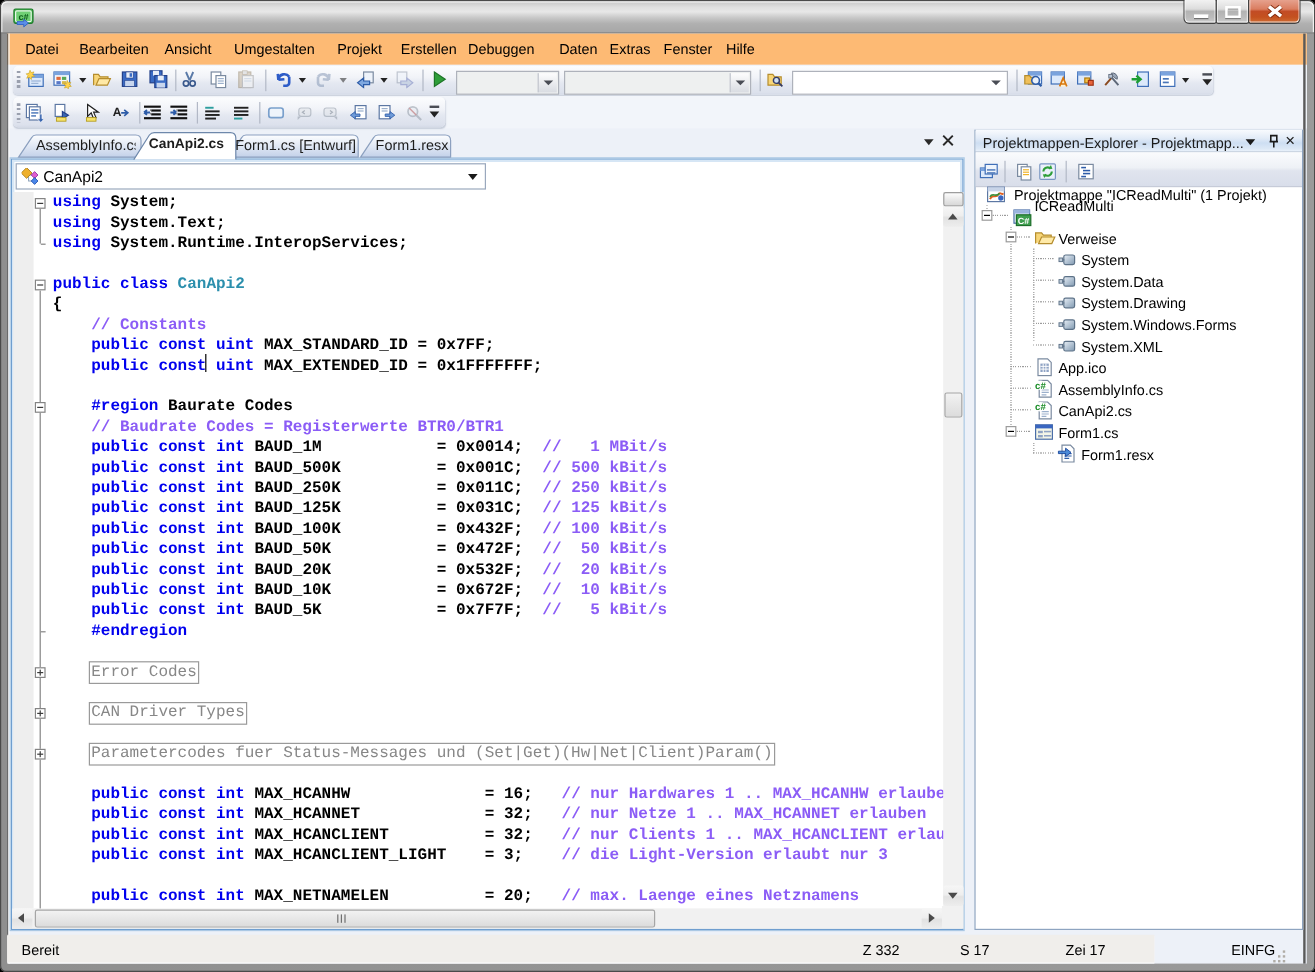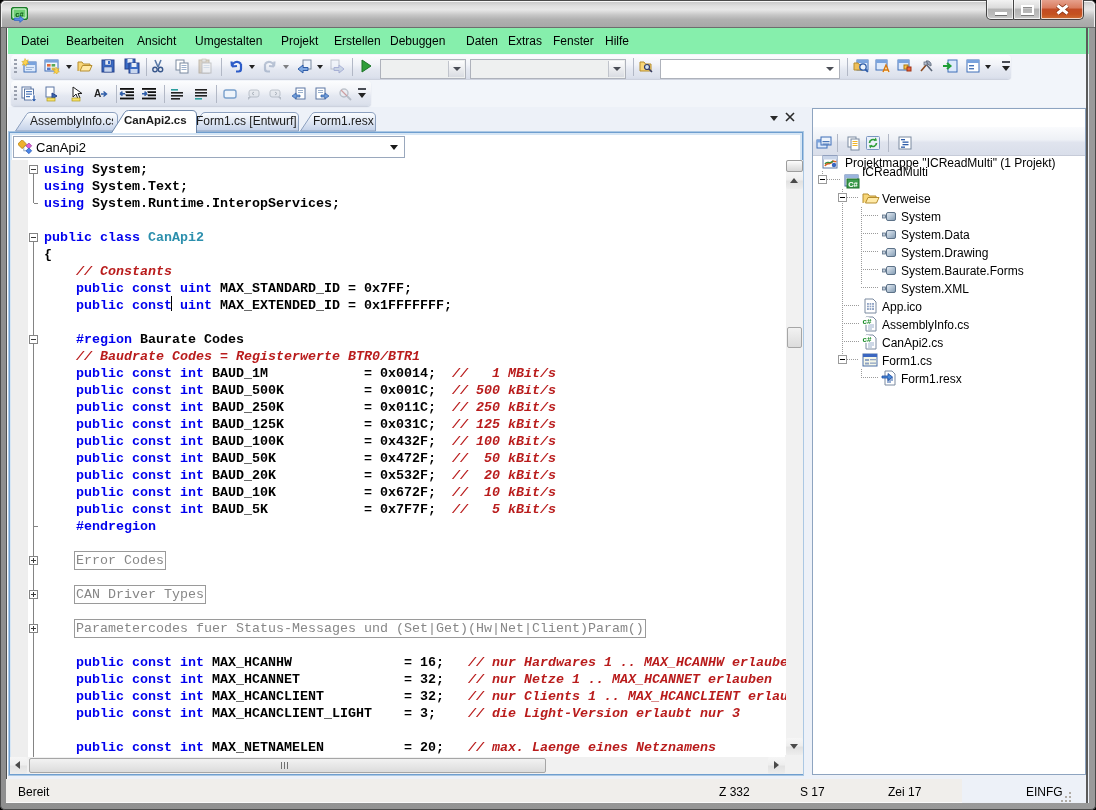--- a/index.html
+++ b/index.html
@@ -19,21 +19,21 @@
 #btnmin { left:986px; width:28px; border-radius:0 0 2px 5px; }
 #btnmax { left:1013px; width:28px; border-radius:0 0 2px 2px; }
 #btnclose { left:1040px; width:44px; border-radius:0 0 5px 2px;
   background:linear-gradient(#e6a18d 0%,#da7d60 40%,#c24c25 50%,#c4511f 75%,#cf6e35 100%); }
 .glyphmin { position:absolute; left:8px; top:12px; width:12px; height:3px; background:#fff; box-shadow:0 1px 0 rgba(60,60,60,.6); }
 .glyphmax { position:absolute; left:7px; top:5px; width:13px; height:10px; border:2px solid #fff; box-shadow:0 1px 0 rgba(60,60,60,.5), inset 0 1px 0 rgba(60,60,60,.5); }
 .glyphx { position:absolute; left:15px; top:4px; width:13px; height:11px; }
 
 #client { position:absolute; left:6px; top:28px; width:1083px; height:775px; background:#edf1f8; }
 
-#menubar { position:absolute; left:0; top:0; width:1083px; height:26px; background:#86efac; }
+#menubar { position:absolute; left:0; top:0; width:1083px; height:26px; background:#fdba74; }
 .mi { position:absolute; top:6px; font-size:12px; color:#000; }
 
 #tb1 { position:absolute; left:0; top:26px; width:1083px; height:26px; background:#f2f5fa; }
 #tb2 { position:absolute; left:0; top:52px; width:1083px; height:27px; background:#f2f5fa; }
 .pill { position:absolute; border-radius:4px; background:linear-gradient(#fcfdfe 0%,#f1f3f8 40%,#e4e8f1 60%,#dce1ec 92%,#d4dae7 100%); box-shadow:0 1px 1px rgba(160,170,190,.5); }
 .grip { position:absolute; width:3px; background:repeating-linear-gradient(to bottom,#9aa0ae 0,#9aa0ae 2px,transparent 2px,transparent 4px); }
 .tsep { position:absolute; width:1px; height:18px; background:#b2b8c6; }
 .ticon { position:absolute; width:16px; height:16px; }
 .tarrow { position:absolute; width:0; height:0; border-left:3px solid transparent; border-right:3px solid transparent; border-top:4px solid #222; }
 .combo { position:absolute; height:20px; background:#eef0f0; border:1px solid #aeb2bb; }
@@ -48,21 +48,21 @@
 .tabsvg { position:absolute; left:0px; top:108px; z-index:5; }
 .tabtext { position:absolute; top:114px; font-size:12px; color:#1c1c1c; white-space:nowrap; z-index:6; }
 
 .navcombo { position:absolute; top:4px; height:22px; background:#fff; border:1px solid #9aa8bd; }
 .navcombo .ncarrow { position:absolute; top:8px; border-left:4px solid transparent; border-right:4px solid transparent; border-top:5px solid #1a1a1a; }
 .nctext { position:absolute; top:3px; font-size:13px; color:#000; white-space:nowrap; }
 
 #indmargin { position:absolute; left:2px; top:28px; width:17px; height:597px; background:#eeeeee; }
 pre.code { position:absolute; left:35px; top:29px; font-family:"Liberation Mono",monospace; font-weight:bold; font-size:13.3333px; line-height:17px; color:#000; }
 pre.code .k { color:#0000ee; }
-pre.code .c { color:#b91c1c;font-style:italic; }
+pre.code .c { color:#8b5cf6; }
 pre.code .t { color:#2b8fad; }
 pre.code .rb { color:#878787; font-weight:normal; outline:1px solid #9a9a9a; outline-offset:1px; }
 pre.code .cursor { display:inline-block; width:0; height:0; position:relative; }
 pre.code .cursor:after { content:""; position:absolute; left:-1px; top:-13px; width:1px; height:15px; background:#000; }
 
 .outbox { position:absolute; width:9px; height:9px; border:1px solid #848484; background:#fff; }
 .outbox:before { content:""; position:absolute; left:1px; top:3px; width:5px; height:1px; background:#3a3a3a; }
 .outbox.plus:after { content:""; position:absolute; left:3px; top:1px; width:1px; height:5px; background:#3a3a3a; }
 .outline-v { position:absolute; width:1px; background:#848484; }
 .outline-t { position:absolute; width:4px; height:1px; background:#848484; }
@@ -451,20 +451,28 @@
     <span class="k">public</span> <span class="k">const</span> <span class="k">int</span> <span class="n">MAX_HCANHW              = 16;</span>   <span class="c">// nur Hardwares 1 .. MAX_HCANHW erlauben</span>
     <span class="k">public</span> <span class="k">const</span> <span class="k">int</span> <span class="n">MAX_HCANNET             = 32;</span>   <span class="c">// nur Netze 1 .. MAX_HCANNET erlauben</span>
     <span class="k">public</span> <span class="k">const</span> <span class="k">int</span> <span class="n">MAX_HCANCLIENT          = 32;</span>   <span class="c">// nur Clients 1 .. MAX_HCANCLIENT erlaubt</span>
     <span class="k">public</span> <span class="k">const</span> <span class="k">int</span> <span class="n">MAX_HCANCLIENT_LIGHT    = 3;</span>    <span class="c">// die Light-Version erlaubt nur 3</span>
 
     <span class="k">public</span> <span class="k">const</span> <span class="k">int</span> <span class="n">MAX_NETNAMELEN          = 20;</span>   <span class="c">// max. Laenge eines Netznamens</span></pre>
     </div>
   </div>
 
   <div id="sepanel">
+    <div id="sehdr">
+      <div class="t">Projektmappen-Explorer - Projektmapp...</div>
+      <div class="abs" style="left:225px;top:8px;width:0;height:0;border-left:4px solid transparent;border-right:4px solid transparent;border-top:5px solid #1a1a1a"></div>
+      <svg class="abs" style="left:242px;top:3px" width="13" height="14" viewBox="0 0 13 14">
+          <path d="M4 2 h5 v5 h-5 Z M3 7 h7 M6.5 7 v5" stroke="#1a1a1a" stroke-width="1.3" fill="none"></path>
+        </svg>
+      <div class="abs" style="left:258px;top:1px;font-size:14px;color:#1a1a1a">×</div>
+    </div>
     <div id="setb">
       <svg class="ticon" style="left:3px;top:8px" viewBox="0 0 16 16">
           <rect x="1" y="5" width="10" height="8" fill="#dce9fb" stroke="#3f6fb8"></rect>
           <rect x="1" y="5" width="10" height="2.5" fill="#7aa3dd"></rect>
           <rect x="5" y="2" width="10" height="8" fill="#eef4fc" stroke="#3f6fb8"></rect>
           <rect x="6.5" y="6" width="7" height="1.2" fill="#4a76b8"></rect>
           <rect x="6.5" y="8.5" width="7" height="1.2" fill="#4a76b8"></rect>
         </svg>
       <div class="tsep" style="left:24px;top:7px"></div>
       <svg class="ticon" style="left:33px;top:8px" viewBox="0 0 16 16">
@@ -591,21 +599,21 @@
           <path d="M6 8 h6 M6 10 h6 M6 12 h4" stroke="#2d5ca8" stroke-width="1"></path>
           <path d="M1 6 h6 v-2.5 L11.5 7 7 10.5 V8 H1 Z" fill="#4a8ad8" stroke="#1d4a9e" stroke-width="0.8"></path>
         </svg>
 
       <div class="row" style="left:32px;top:47px">Projektmappe "ICReadMulti" (1 Projekt)</div>
       <div class="row" style="left:49px;top:56px;font-weight:normal">ICReadMulti</div>
       <div class="row" style="left:69px;top:83px">Verweise</div>
       <div class="row" style="left:88px;top:101px">System</div>
       <div class="row" style="left:88px;top:119px">System.Data</div>
       <div class="row" style="left:88px;top:137px">System.Drawing</div>
-      <div class="row" style="left:88px;top:155px">System.Baurate.Forms</div>
+      <div class="row" style="left:88px;top:155px">System.Windows.Forms</div>
       <div class="row" style="left:88px;top:173px">System.XML</div>
       <div class="row" style="left:69px;top:191px">App.ico</div>
       <div class="row" style="left:69px;top:209px">AssemblyInfo.cs</div>
       <div class="row" style="left:69px;top:227px">CanApi2.cs</div>
       <div class="row" style="left:69px;top:245px">Form1.cs</div>
       <div class="row" style="left:88px;top:263px">Form1.resx</div>
     </div>
   </div>
 
   <div id="statusbar">

